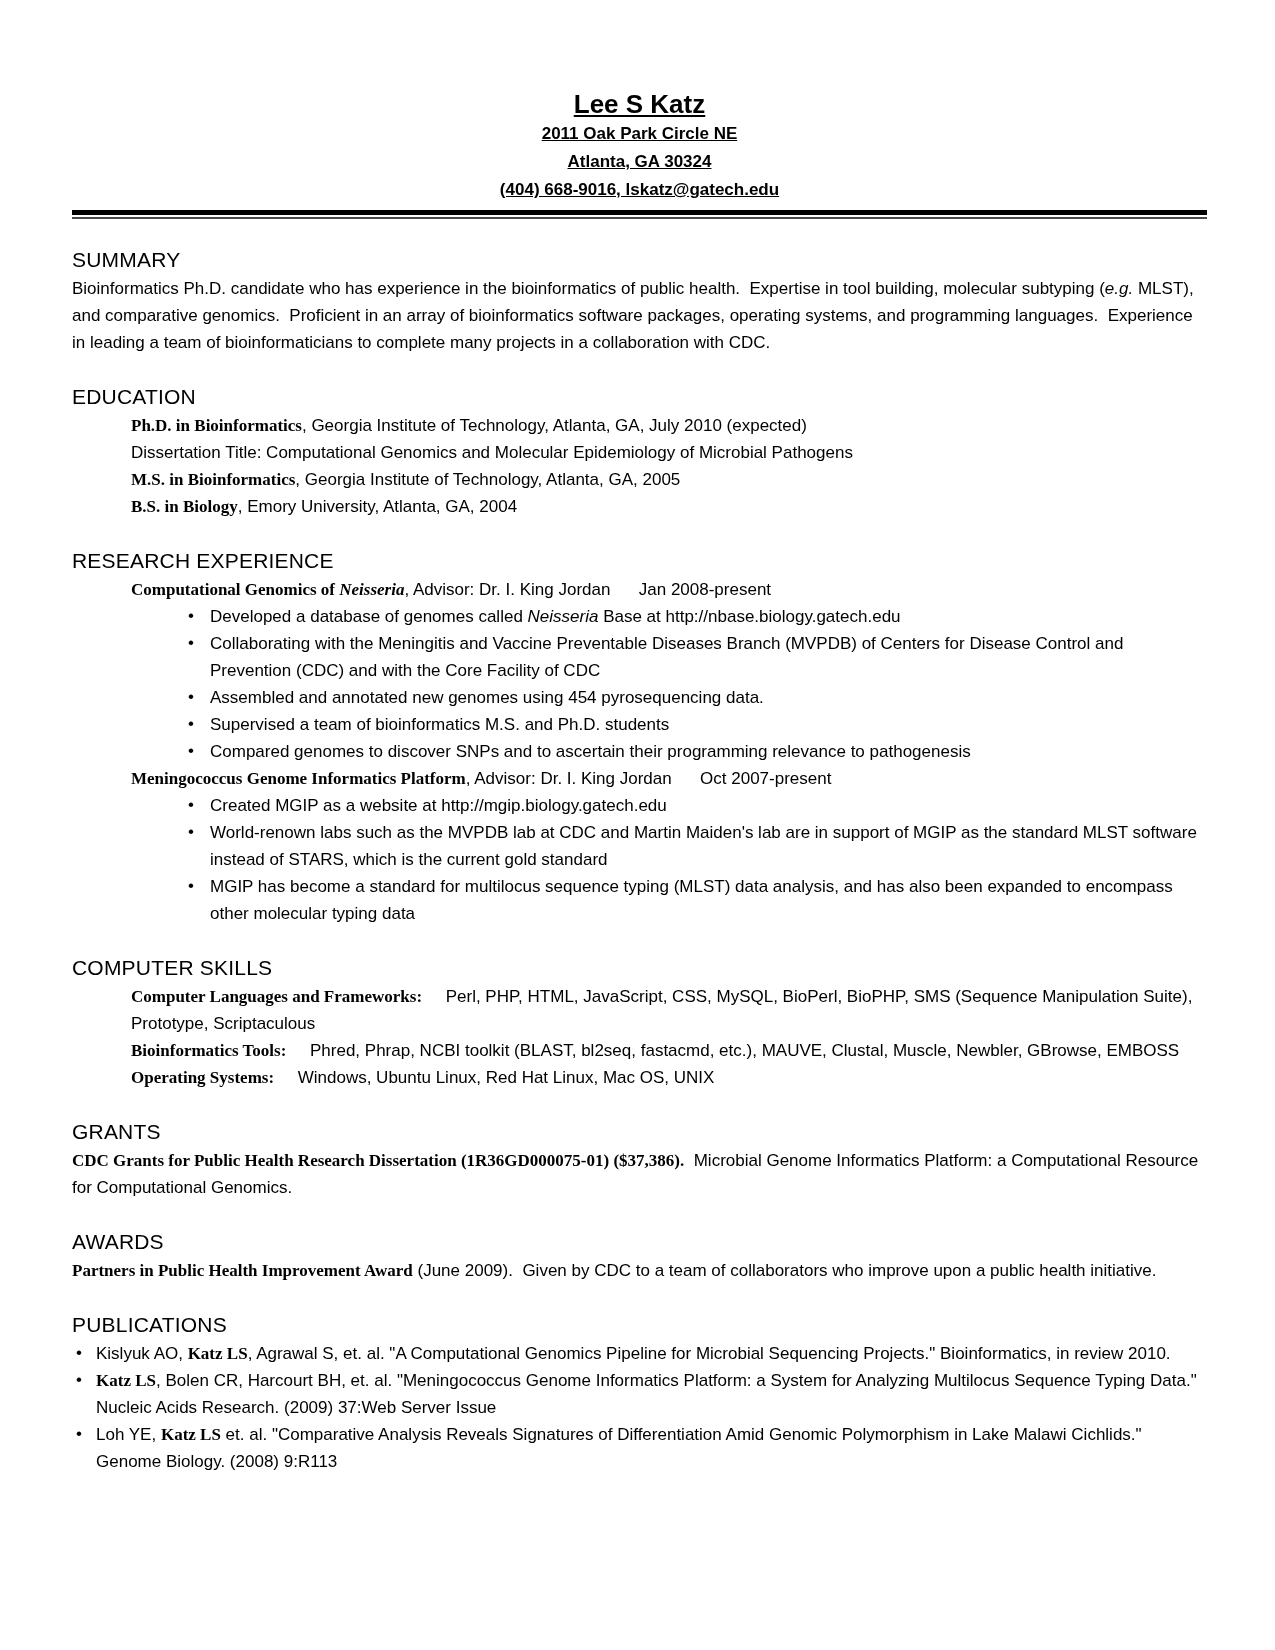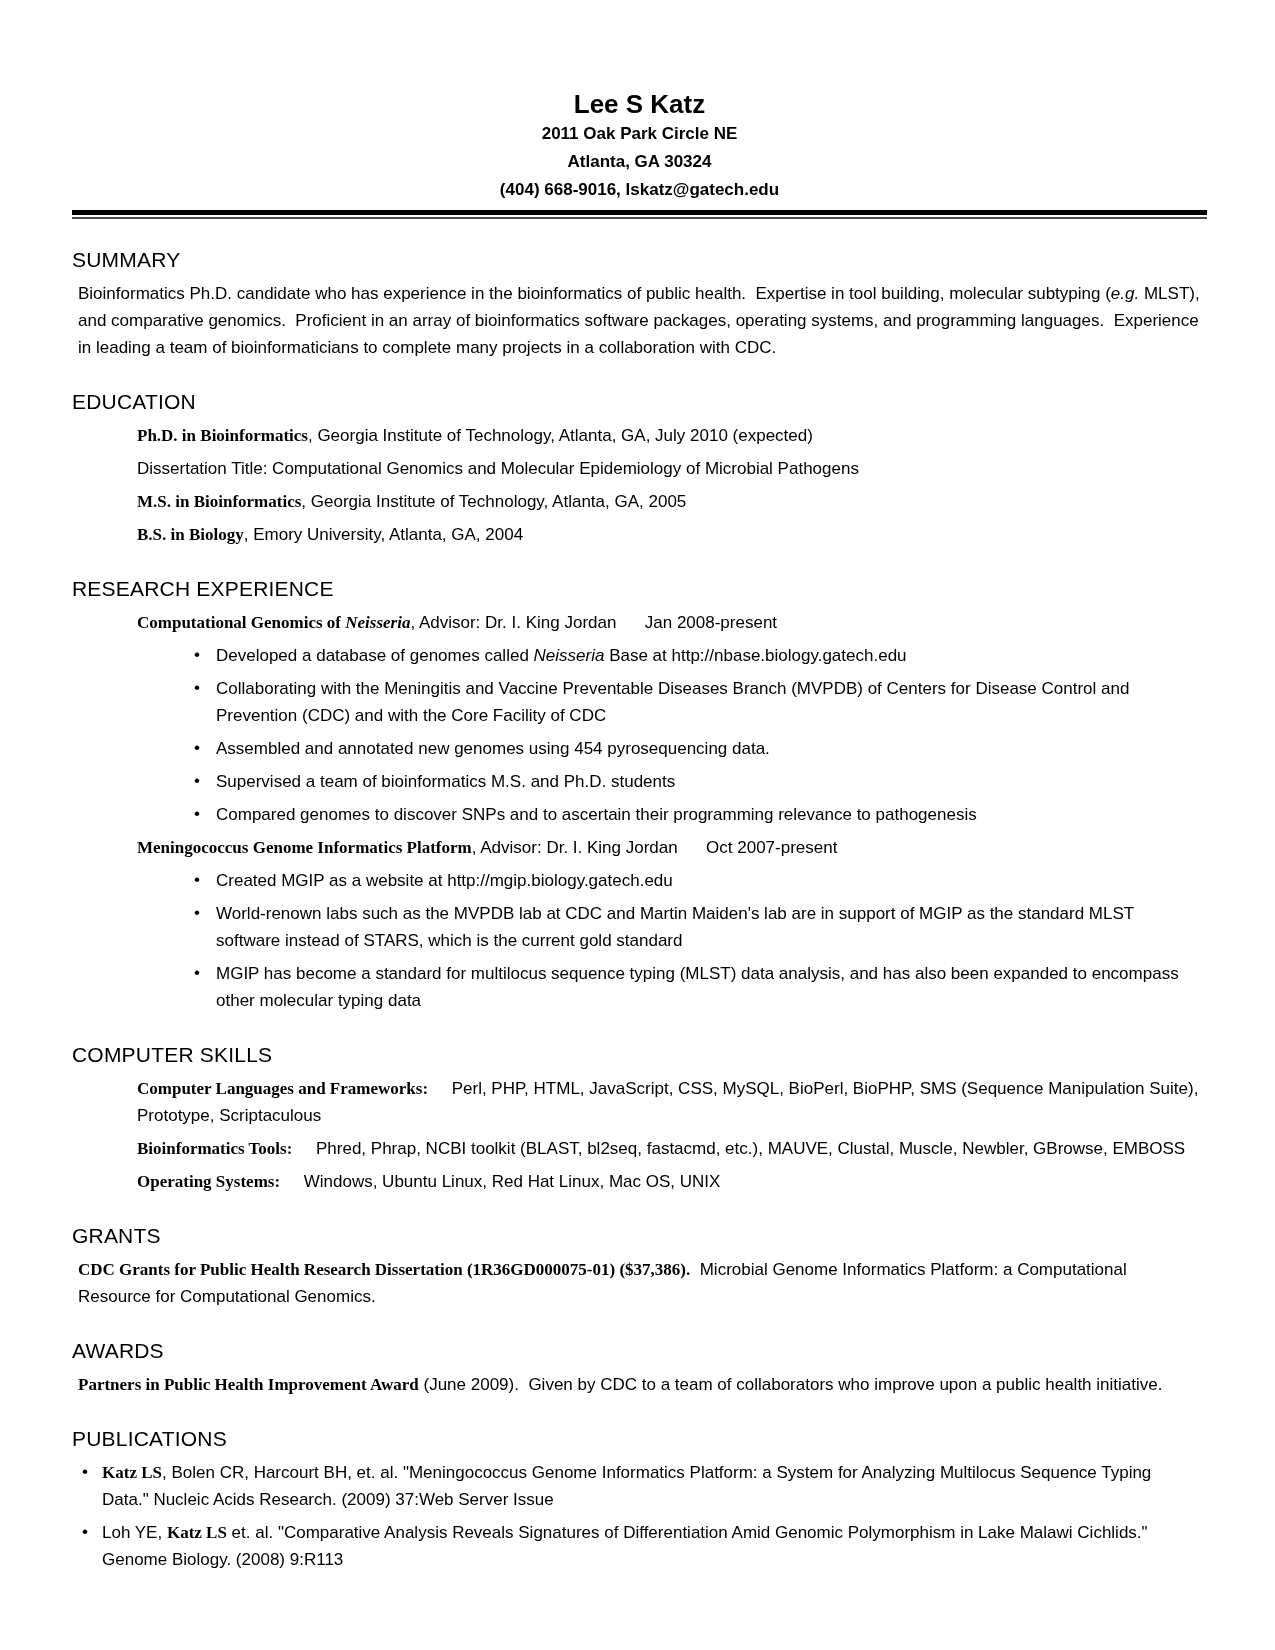--- a/index.html
+++ b/index.html
@@ -4,39 +4,39 @@
 <style>
   html, body { margin: 0; padding: 0; background: #ffffff; }
   body {
     width: 1275px; height: 1650px;
     font-family: "Liberation Sans", sans-serif;
     color: #000000;
     -webkit-font-smoothing: antialiased;
   }
   .page { box-sizing: border-box; width: 1275px; padding: 88px 68px 0 72px; }
 
-  header.resume-header { text-align: center; }
+  header.resume-header { text-align: center; text-decoration: underline; }
   .name  { font-size: 26px; font-weight: 700; line-height: 32px; }
   .addr  { font-size: 17px; font-weight: 700; line-height: 28px; }
 
   .divider {
     margin-top: 6px;
     height: 2px;
     border-top: 5px solid #000000;
     border-bottom: 2px solid #4a4a4a;
   }
 
   section { margin-top: 27px; }
   h2.sec-title {
     font-size: 21px; font-weight: 400; line-height: 28px;
     margin: 4px 0 1px 0; letter-spacing: 0.2px;
   }
   .sec-body { font-size: 17px; line-height: 27px; margin: 0 0 0 59px; }
 
-  p.runs, li.runs { margin: 6px; white-space: pre-wrap; }
+  p.runs, li.runs { margin: 0; white-space: pre-wrap; }
   .b { font-weight: 700; font-family: Liberation Serif, serif; }
   .i { font-style: italic; }
 
   ul.bul1, ul.bul2 { list-style: none; margin: 0; padding: 0; }
   ul.bul1 > li { position: relative; padding-left: 79px; }
   ul.bul1 > li::before { content: "\2022"; position: absolute; left: 57px; top: -1px; }
   ul.bul2 > li { position: relative; padding-left: 24px; }
   ul.bul2 > li::before { content: "\2022"; position: absolute; left: 4px; top: -1px; }
 </style>
 </head>
@@ -103,18 +103,19 @@
   </section>
 
   <section>
     <h2 class="sec-title">AWARDS</h2>
     <p class="sec-body runs"><span class="b">Partners in Public Health Improvement Award</span><span> (June 2009).  Given by CDC to a team of collaborators who improve upon a public health initiative.</span></p>
   </section>
 
   <section>
     <h2 class="sec-title">PUBLICATIONS</h2>
     <ul class="sec-body bul2">
+        <li class="runs"><span>Kislyuk AO, </span><span class="b">Katz LS</span><span>, Agrawal S, et. al. "A Computational Genomics Pipeline for Microbial Sequencing Projects." Bioinformatics, in review 2010.</span></li>
         <li class="runs"><span class="b">Katz LS</span><span>, Bolen CR, Harcourt BH, et. al. "Meningococcus Genome Informatics Platform: a System for Analyzing Multilocus Sequence Typing Data." Nucleic Acids Research. (2009) 37:Web Server Issue</span></li>
         <li class="runs"><span>Loh YE, </span><span class="b">Katz LS</span><span> et. al. "Comparative Analysis Reveals Signatures of Differentiation Amid Genomic Polymorphism in Lake Malawi Cichlids." Genome Biology. (2008) 9:R113</span></li>
       </ul>
   </section>
 
 </div>
 
 </body></html>

